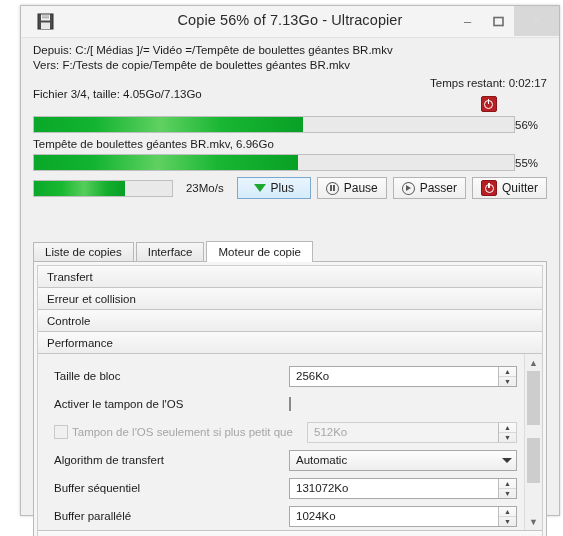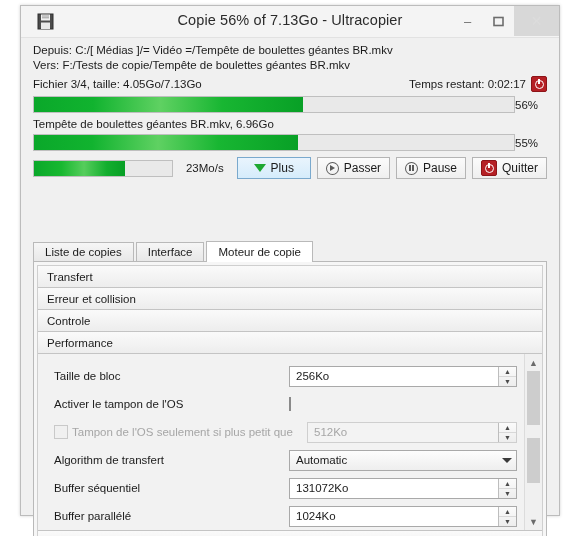--- a/index.html
+++ b/index.html
@@ -59,21 +59,21 @@
   .info {
     position: absolute; left: 0; right: 0; top: 31px;
     padding: 6px 12px 0 12px;
     box-sizing: border-box;
   }
   .info-line { font-size: 11.5px; color: #1b1b1b; line-height: 15px; white-space: nowrap; }
   .file-row {
     display: flex; align-items: center; justify-content: space-between;
     margin-top: 3px;
   }
-  .remain-wrap { display: flex; align-items: center; gap: 5px; }
+  .remain-wrap { display: flex; align-items: center; gap: 5px; flex-direction: column; }
 
   .power-btn {
     width: 16px; height: 16px; border-radius: 2px;
     background: #b52025;
     border: 1px solid #8d1418;
     display: inline-flex; align-items: center; justify-content: center;
     box-sizing: border-box;
   }
   .power-glyph {
     width: 9px; height: 9px; border-radius: 50%;
@@ -339,33 +339,33 @@
         </div>
       <span class="speed-text">23Mo/s</span>
 
       <div class="btn plus">
         <span class="tri-down"></span>
         <span>Plus</span>
       </div>
 
       <div class="btn">
         <span class="circ-icon">
+          <span class="pause-bars">
+              <i></i>
+              <i></i>
+            </span>
+        </span>
+        <span>Pause</span>
+      </div>
+
+      <div class="btn">
+        <span class="circ-icon">
           <span class="tri-right"></span>
         </span>
         <span>Passer</span>
-      </div>
-
-      <div class="btn">
-        <span class="circ-icon">
-          <span class="pause-bars">
-              <i></i>
-              <i></i>
-            </span>
-        </span>
-        <span>Pause</span>
       </div>
 
       <div class="btn">
         <span class="power-btn">
             <span class="power-glyph"></span>
           </span>
         <span>Quitter</span>
       </div>
     </div>
   </div>

